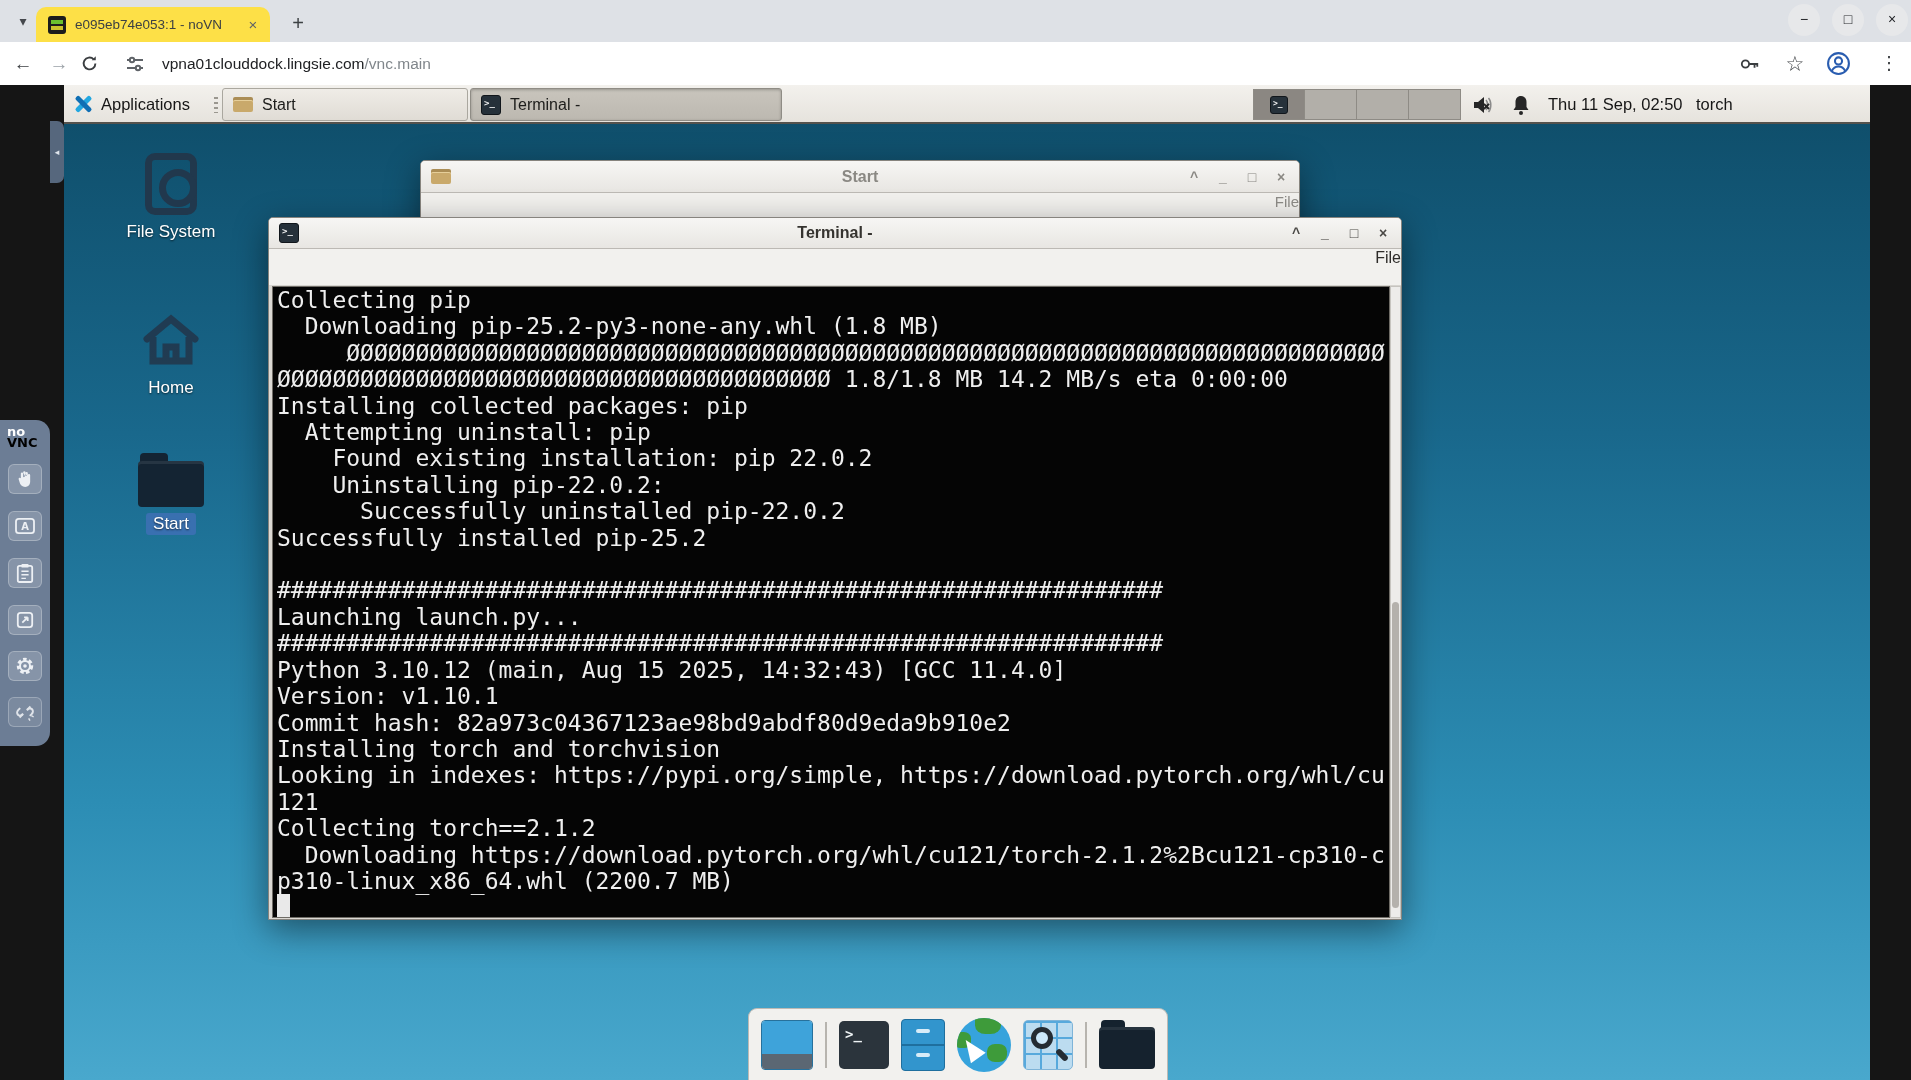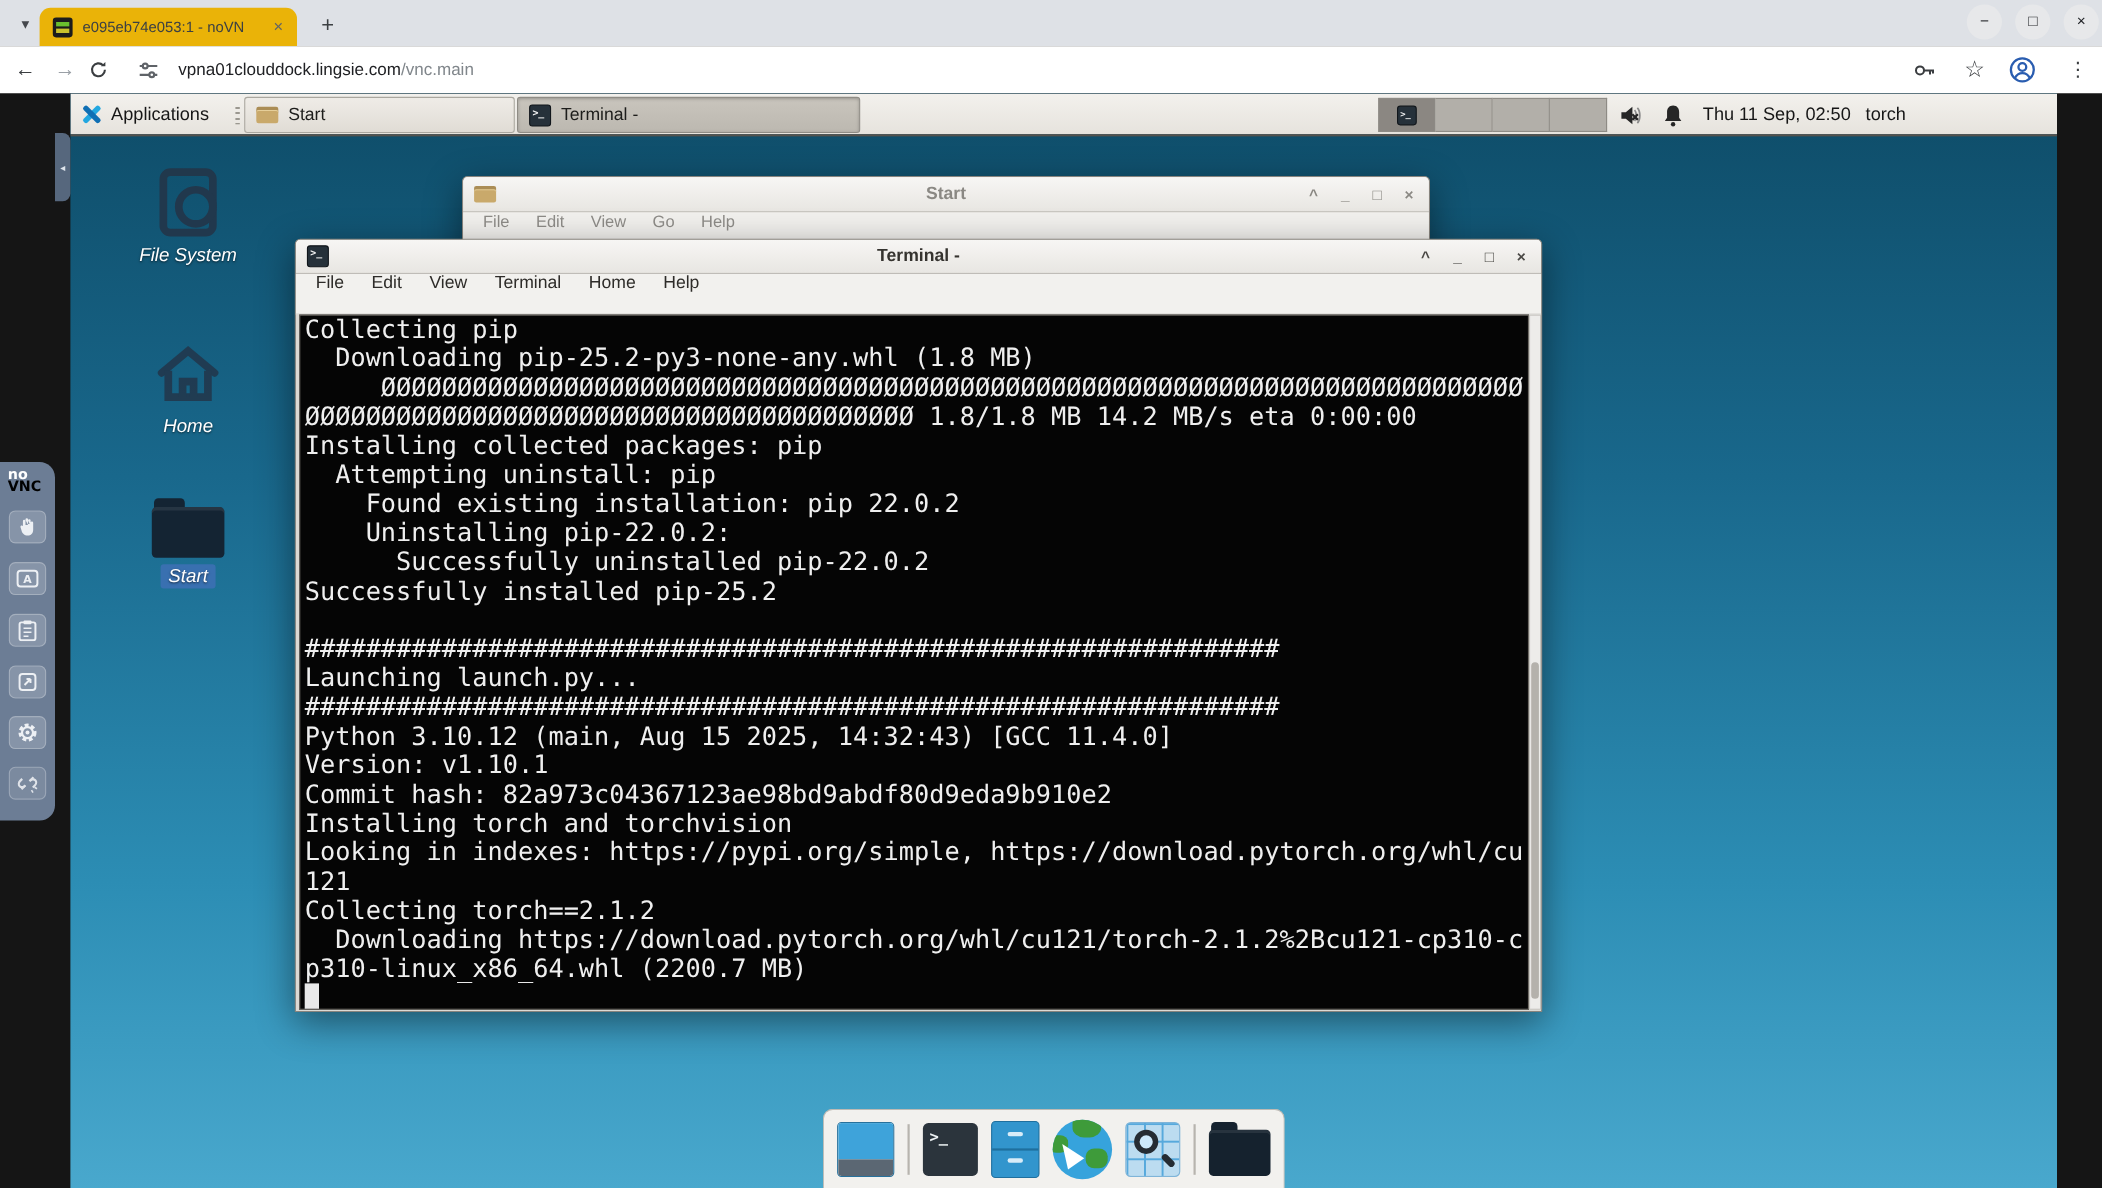--- a/index.html
+++ b/index.html
@@ -4,21 +4,21 @@
 <style>
   * { margin:0; padding:0; box-sizing:border-box; }
   html,body { width:1911px; height:1080px; overflow:hidden; background:#161616;
     font-family:"Liberation Sans","DejaVu Sans",sans-serif; }
   #root { position:relative; width:1911px; height:1080px; }
 
   
   .tabstrip { position:absolute; left:0; top:0; width:1911px; height:42px; background:#dee1e6; }
   .tab-chevron { position:absolute; left:10px; top:9px; width:26px; height:24px; color:#45484d;
     font-size:14px; text-align:center; line-height:24px; cursor:default; }
-  .tab { position:absolute; left:36px; top:7px; width:234px; height:35px; background:#eab308;
+  .tab { position:absolute; left:36px; top:7px; width:234px; height:35px; background:#fde047;
     border-radius:10px 10px 0 0; display:flex; align-items:center; padding:0 8px 0 12px; }
   .favicon { width:18px; height:18px; background:#1c1c1c; border-radius:3px; position:relative; flex:0 0 auto; }
   .favicon .f1 { position:absolute; left:3px; top:4px; width:12px; height:4px; background:#6abf2e; }
   .favicon .f2 { position:absolute; left:3px; top:10px; width:12px; height:4px; background:#c9c12c; }
   .tab-title { flex:1; margin-left:9px; font-size:13.5px; color:#3c4043; white-space:nowrap; overflow:hidden; }
   .tab-close { width:18px; height:18px; color:#5f6368; font-size:15px; line-height:17px; text-align:center; border-radius:50%; }
   .newtab-btn { position:absolute; left:284px; top:10px; width:28px; height:28px; font-size:20px; color:#3c4043;
     text-align:center; line-height:26px; border-radius:50%; }
   .win-btn { position:absolute; top:4px; width:32px; height:32px; border-radius:50%; background:#e7e8ea;
     color:#1f2125; font-size:14px; text-align:center; line-height:31px; }
@@ -59,43 +59,43 @@
   .wkspace { position:absolute; left:1189px; top:4px; height:31px; display:flex; }
   .wk { width:52px; height:31px; background:#b2afa9; border:1px solid #8e8b85; border-left:none; }
   .wk.first { border-left:1px solid #8e8b85; background:#8b8782; display:flex; align-items:center; justify-content:center; }
   .panel-right-ico { position:absolute; top:9px; }
   .clock { position:absolute; left:1484px; top:0; line-height:39px; font-size:16.5px; color:#161616; }
   .user-label { position:absolute; left:1632px; top:0; line-height:39px; font-size:16.5px; color:#161616; }
 
   
   .dicon { position:absolute; width:150px; text-align:center; }
   .dicon .lbl { margin-top:6px; display:inline-block; font-size:17px; color:#ffffff;
-    text-shadow:0 1px 2px rgba(0,0,0,.65); padding:1px 7px; border-radius:3px;font-style:italic; }
+    text-shadow:0 1px 2px rgba(0,0,0,.65); padding:1px 7px; border-radius:3px; }
   .dicon .lbl.sel { background:rgba(62,112,181,.85); }
   .drive-ico { width:52px; height:62px; margin:0 auto; border:7px solid #23364a; border-radius:10px; position:relative; opacity:.92; }
   .drive-ico::after { content:""; position:absolute; left:7px; top:9px; width:24px; height:24px;
     border:7px solid #23364a; border-radius:50%; }
   .home-ico { width:64px; height:64px; margin:0 auto; position:relative; opacity:.92; }
   .folder-dark { position:relative; width:66px; height:54px; margin:0 auto; }
   .folder-dark .tab { position:absolute; left:2px; top:0; width:28px; height:12px; background:#142433; border-radius:4px 4px 0 0; }
   .folder-dark .body { position:absolute; left:0; top:8px; width:66px; height:46px; background:#142433; border-radius:4px;
     box-shadow:inset 0 3px 0 rgba(255,255,255,.08); }
 
   
   .window { position:absolute; border:1px solid #87847e; border-radius:5px 5px 0 0;
     background:#dcd9d4; box-shadow:0 10px 34px rgba(0,0,0,.45); }
   .titlebar { position:relative; height:32px; background:linear-gradient(#f7f6f4,#e8e6e2);
     border-bottom:1px solid #bcb9b4; border-radius:4px 4px 0 0; display:flex; align-items:center; padding:0 10px; }
   .titlebar .title { position:absolute; left:0; right:0; text-align:center; font-weight:bold; font-size:16px; color:#35332f; }
   .titlebar.inactive .title { color:#8a8883; }
   .tb-controls { margin-left:auto; display:flex; gap:13px; z-index:2; }
   .tb-controls span { width:16px; text-align:center; font-size:14px; color:#4a4845; font-weight:bold; line-height:30px; }
   .titlebar.inactive .tb-controls span { color:#8a8883; }
-  .menubar { display:flex; gap:25px; padding:0 0 0 18px; align-items:flex-start;
-    background:#f2f1ee; border-bottom:1px solid #d6d4cf; font-size:16px; color:#2e2c29; }
+  .menubar { display:flex; gap:25px; padding:0 0 0 18px; align-items:flex-end;
+    background:#f2f1ee; border-bottom:1px solid #d6d4cf; font-size:16px; color:#2e2c29;flex-direction:column; }
 
   .start-window { left:356px; top:75px; width:880px; height:140px; }
   .start-window .menubar { height:30px; font-size:15px; color:#8e8c88; gap:24px; }
 
   .terminal-window { left:204px; top:132px; width:1134px; height:703px; }
   .terminal-window .titlebar { height:31px; }
   .terminal-window .menubar { height:37px; }
   .term-content { position:absolute; left:3px; top:68px; width:1118px; height:632px; background:#050505;
     border:1px solid #6f6c66; overflow:hidden; }
   .term-content pre { font-family:"DejaVu Sans Mono",monospace; font-size:23px; line-height:26.4px;

